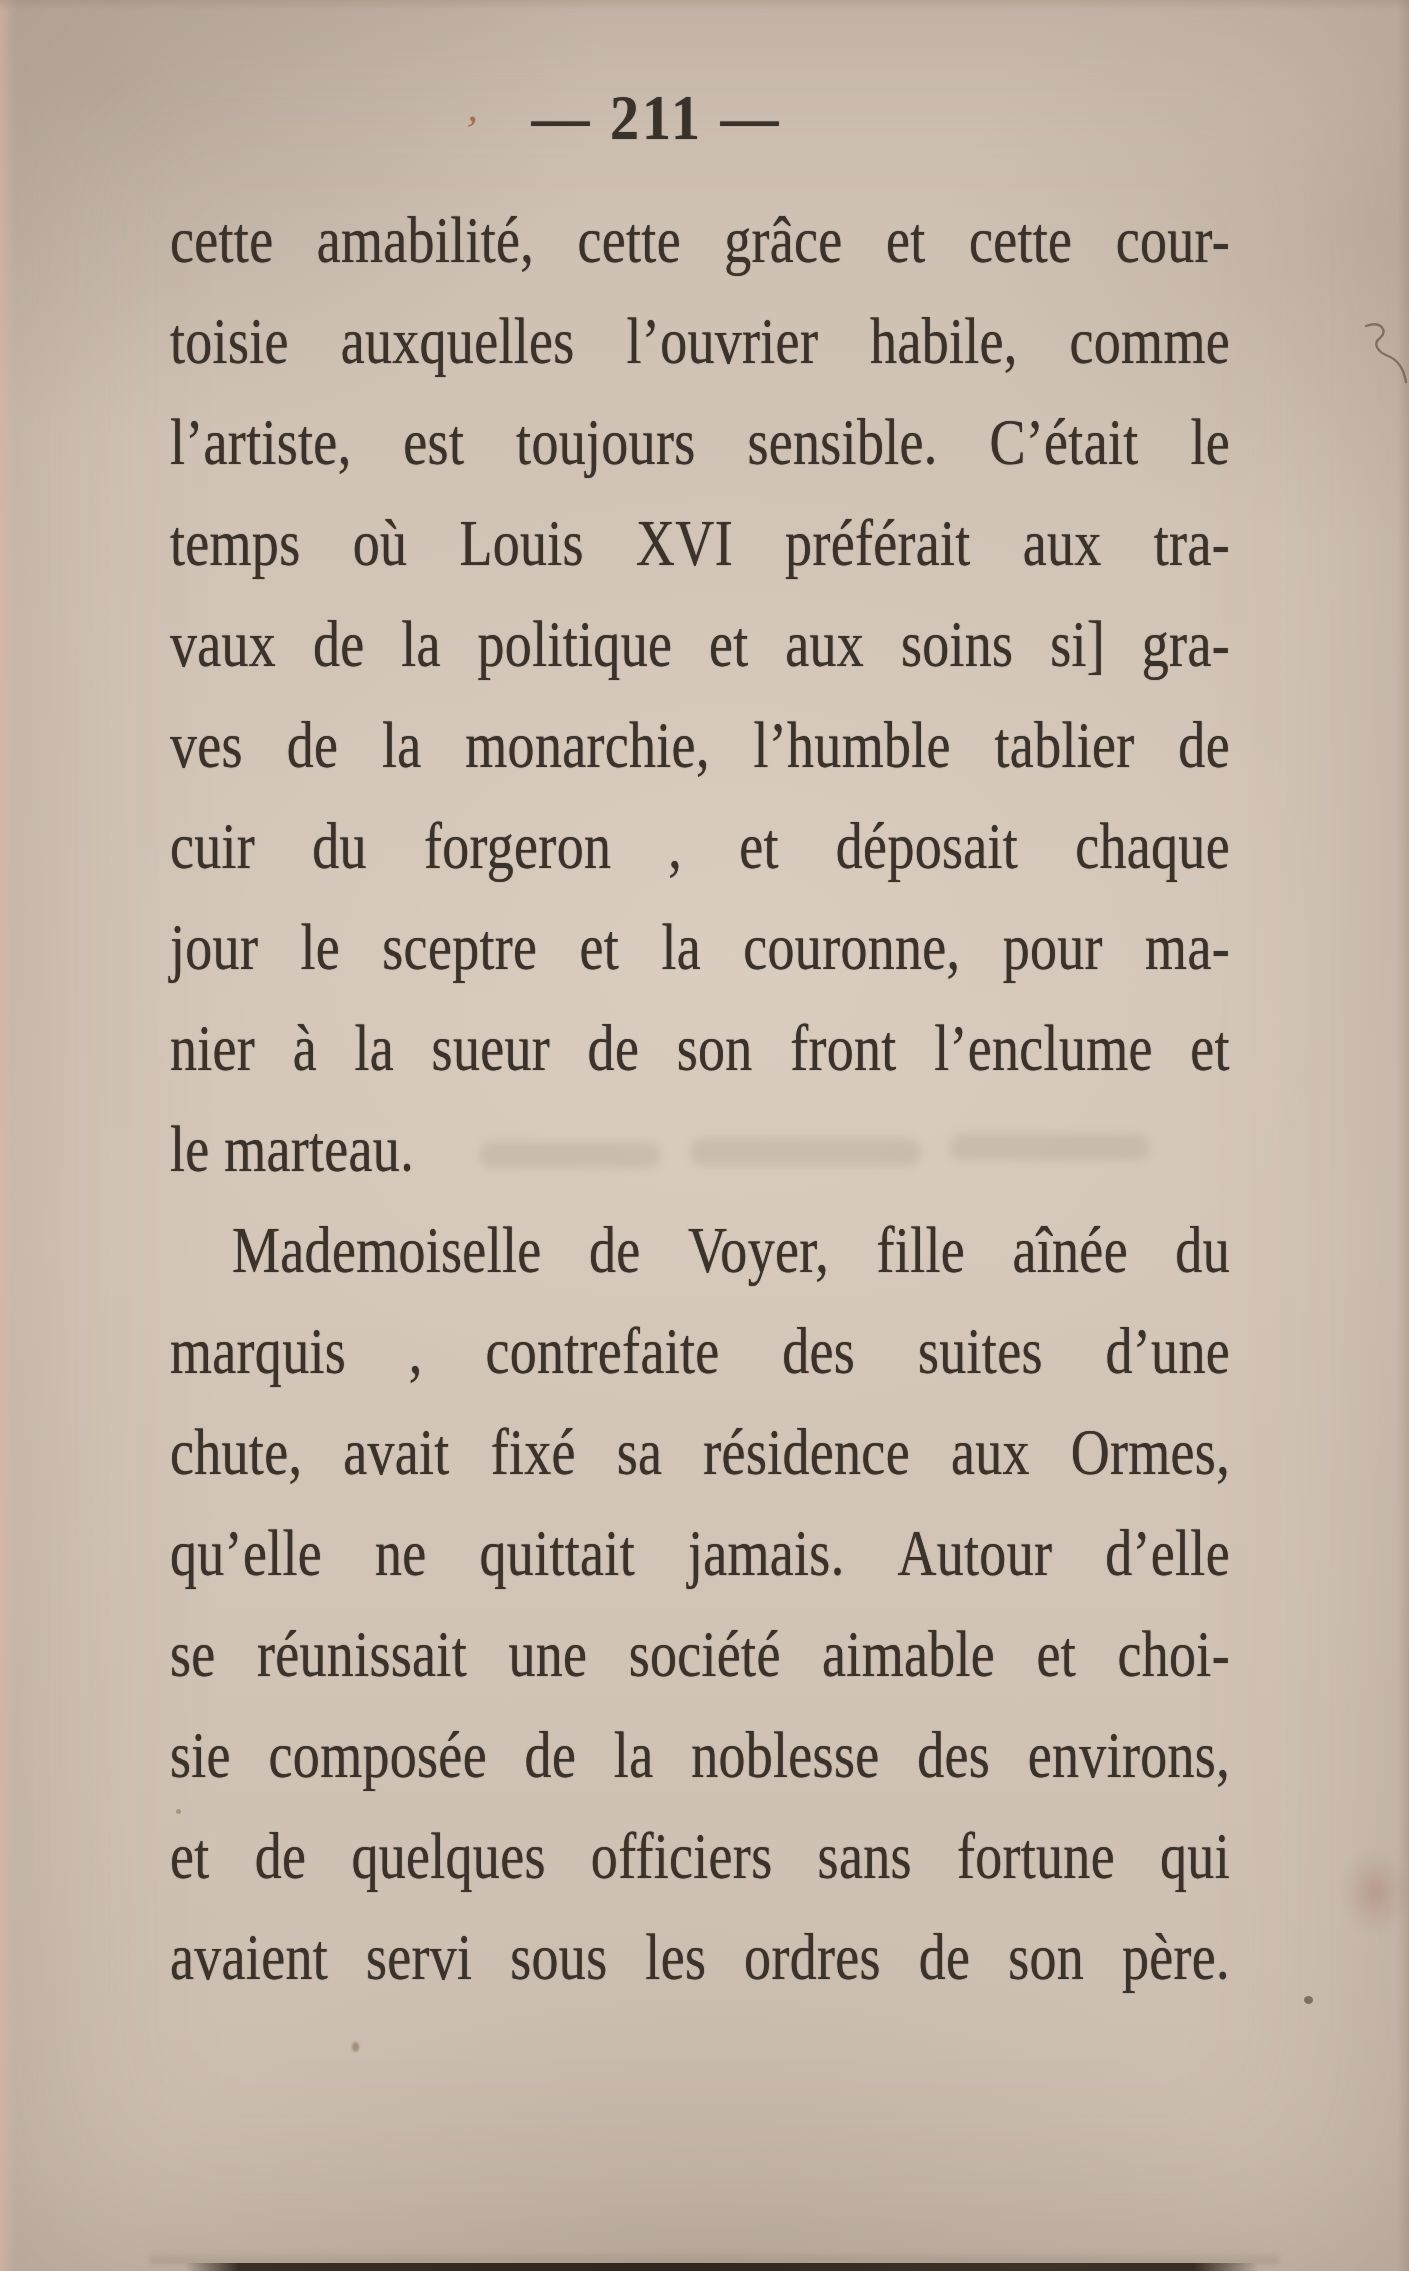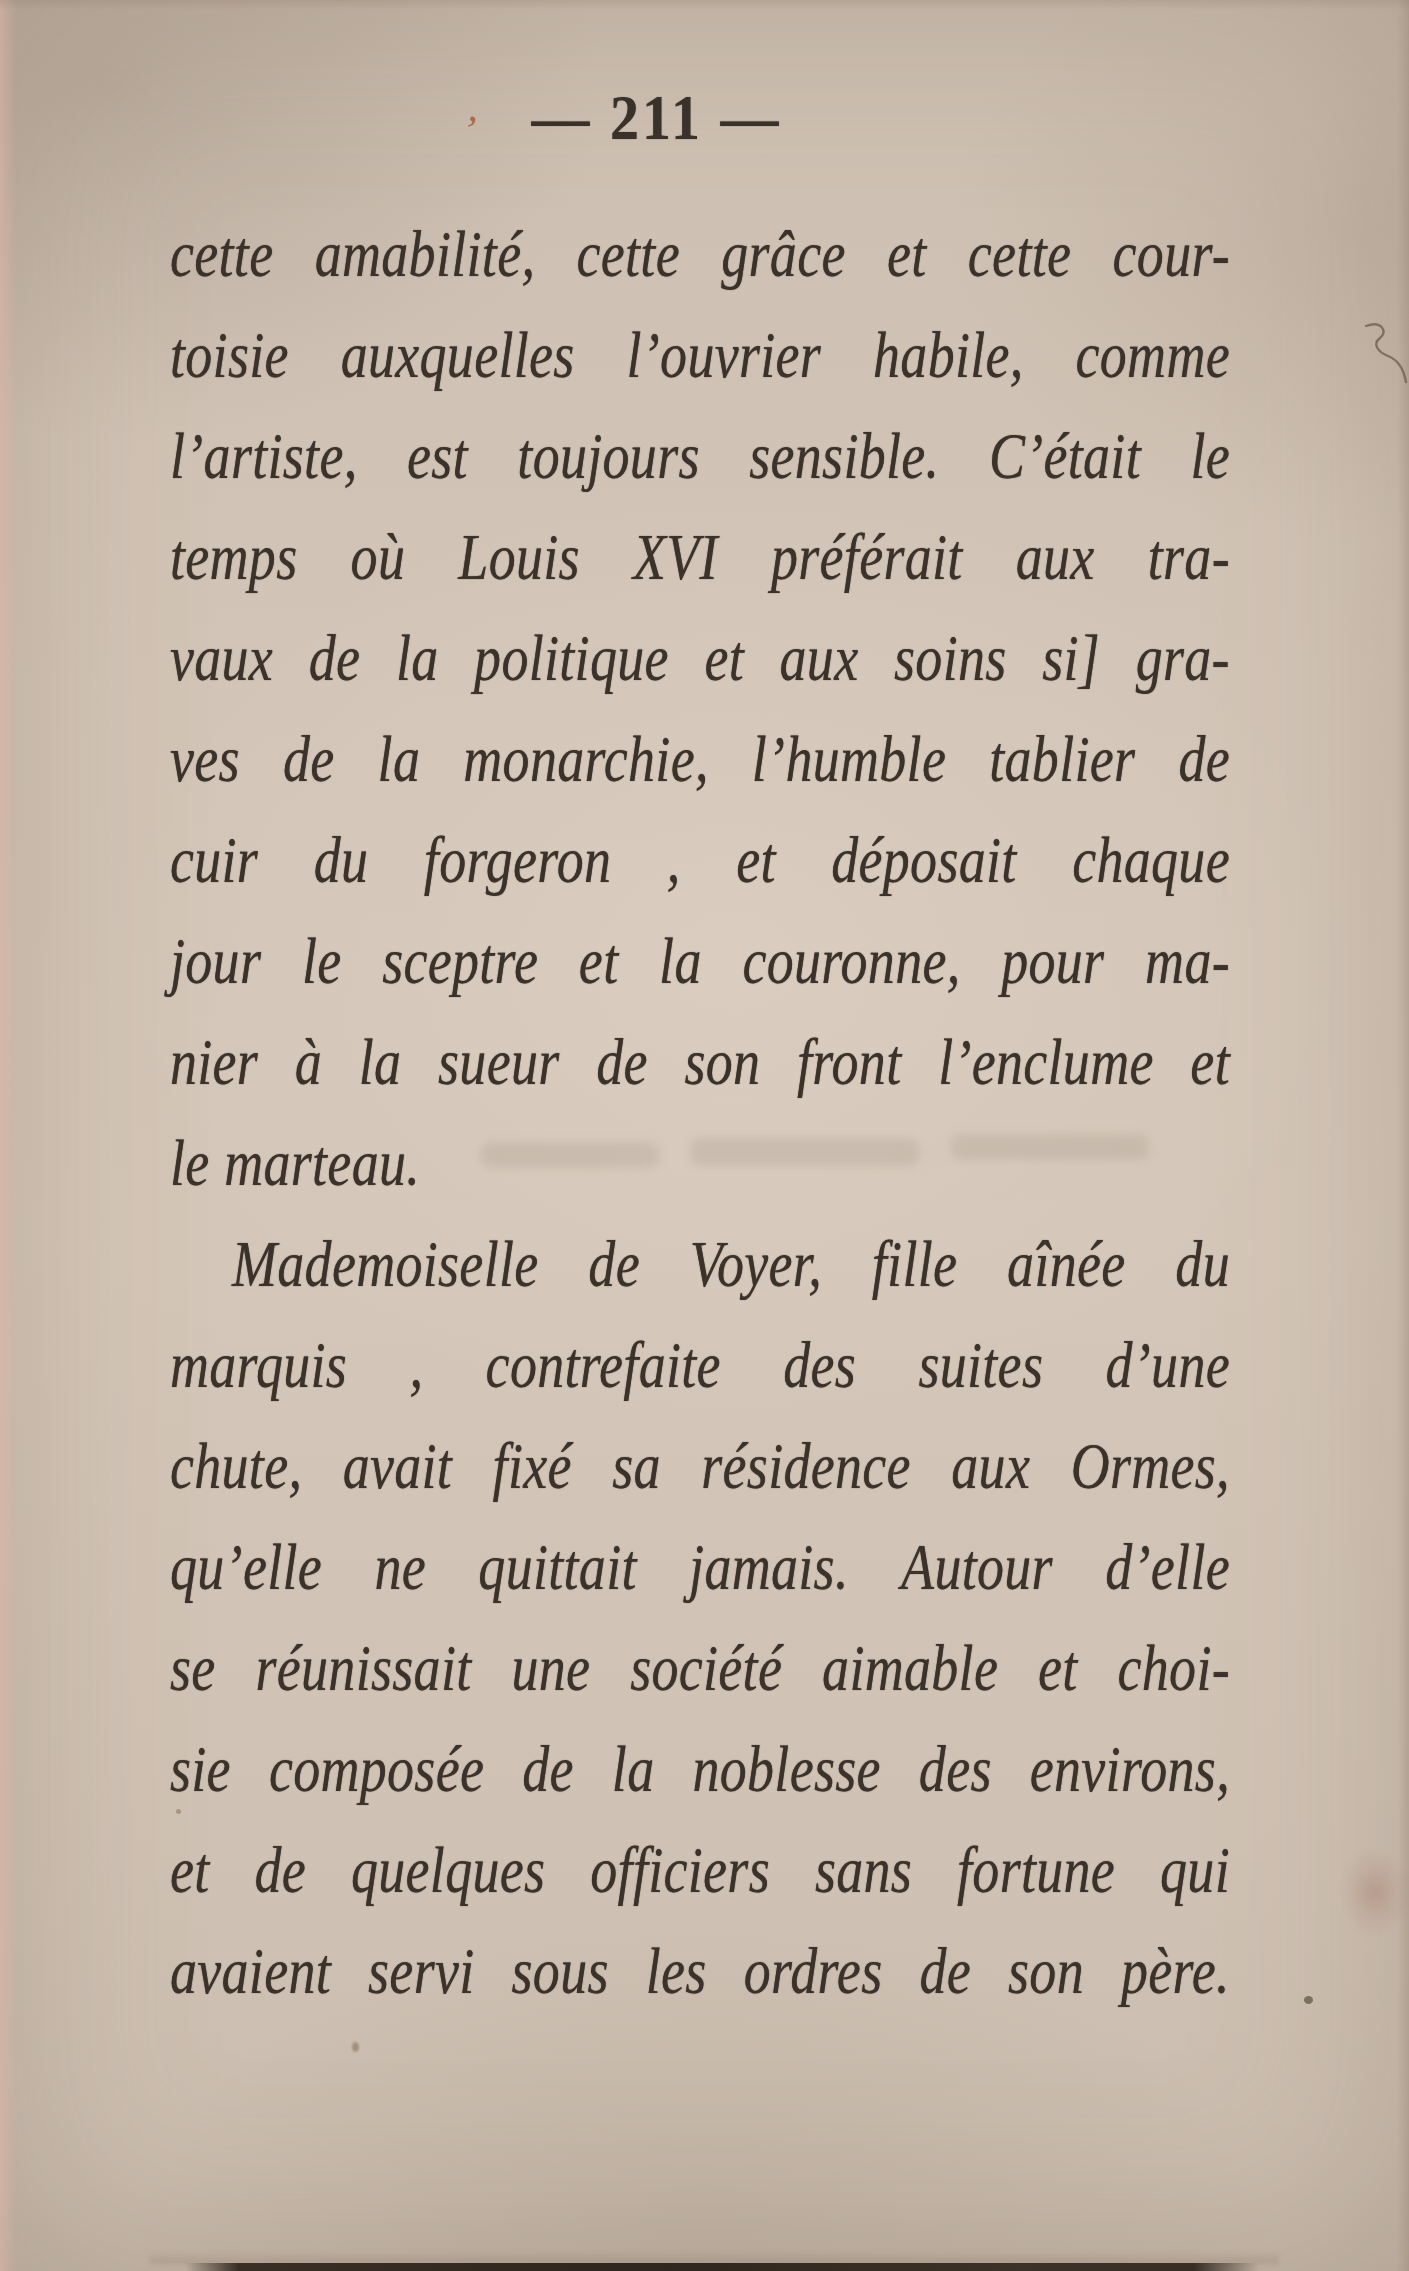--- a/index.html
+++ b/index.html
@@ -33,21 +33,21 @@
     position:absolute;top:84px;left:0;right:96px;text-align:center;
     font-size:58px;font-weight:bold;color:#39322b;letter-spacing:3px;
     transform:scaleY(1.08);
     text-shadow:0 0 1px rgba(57,50,43,0.7);
   }
   .red-comma{
     position:absolute;left:464px;top:120px;width:9px;height:20px;color:#a5603e;
     font-size:42px;line-height:20px;transform:rotate(8deg);opacity:.85;
   }
   .text-block{
-    position:absolute;left:170px;top:204px;width:1060px;color:#3b332b;font-style:italic;
+    position:absolute;left:170px;top:190px;width:1060px;color:#3b332b;
   }
   .text-line{
     height:101px;line-height:101px;font-size:54px;
     display:flex;justify-content:space-between;align-items:center;
     white-space:nowrap;transform:scaleY(1.21);
     text-shadow:0 0 1px rgba(59,51,43,0.85);
     letter-spacing:0.3px;
   }
   .text-line.nojust{justify-content:flex-start;gap:0.27em;}
   .text-line.indent{padding-left:62px;}

